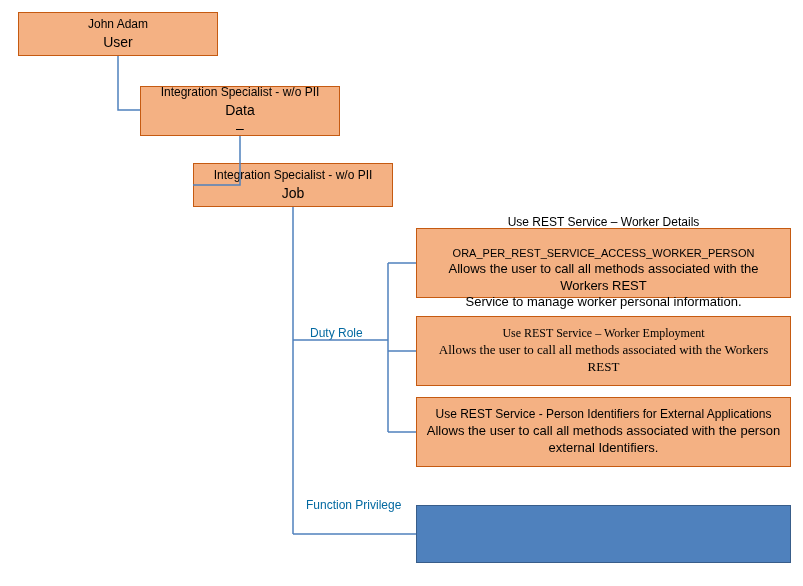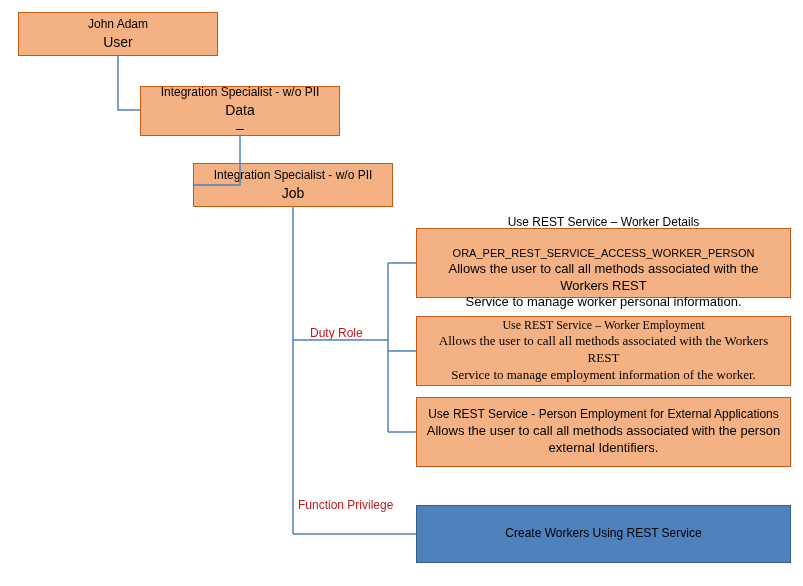--- a/index.html
+++ b/index.html
@@ -41,21 +41,21 @@
     background: #4f81bd;
     border-color: #385d8a;
     padding: 6px 8px;
   }
   .title { font-size: 12px; }
   .sub   { font-size: 14px; }
   .code  { font-size: 11px; margin-top: 16px; }
   .desc  { font-size: 13px; }
   .label {
     position: absolute;
-    color: #b91c1c;
+    color: #0369a1;
     font-size: 12px;
     white-space: nowrap;
   }
   svg.connectors {
     position: absolute;
     left: 0; top: 0;
     width: 803px;
     height: 586px;
     pointer-events: none;
   }
@@ -87,35 +87,33 @@
 <div class="box duty-box" style="left:416px; top:228px; height:70px;">
   <div class="title">Use REST Service – Worker Details</div>
   <div class="code">ORA_PER_REST_SERVICE_ACCESS_WORKER_PERSON</div>
   <div class="desc">Allows the user to call all methods associated with the Workers REST</div>
   <div class="desc">Service to manage worker personal information.</div>
 </div>
 
 <div class="box duty-box" style="left:416px; top:316px; height:70px;font-family:Liberation Serif, serif;">
   <div class="title">Use REST Service – Worker Employment</div>
   <div class="desc">Allows the user to call all methods associated with the Workers REST</div>
-  <div class="desc">Service to manage employment information of the worker.</div>
 </div>
 
 <div class="box duty-box" style="left:416px; top:397px; height:70px;">
-  <div class="title">Use REST Service - Person Employment for External Applications</div>
+  <div class="title">Use REST Service - Person Identifiers for External Applications</div>
   <div class="desc">Allows the user to call all methods associated with the person</div>
   <div class="desc">external Identifiers.</div>
 </div>
 
 <div class="box priv-box" style="left:416px; top:505px; height:58px;">
-  <div class="title">Create Workers Using REST Service</div>
 </div>
 
 <div class="label" style="left:310px; top:326px;">Duty Role</div>
-<div class="label" style="left:298px; top:498px;">Function Privilege</div>
+<div class="label" style="left:306px; top:498px;">Function Privilege</div>
 
 <svg class="connectors">
 
   <path d="M118 56 V110 H140"></path>
 
   <path d="M240 136 V185 H193"></path>
 
   <path d="M293 207 V534"></path>
 
   <path d="M293 340 H388"></path>

